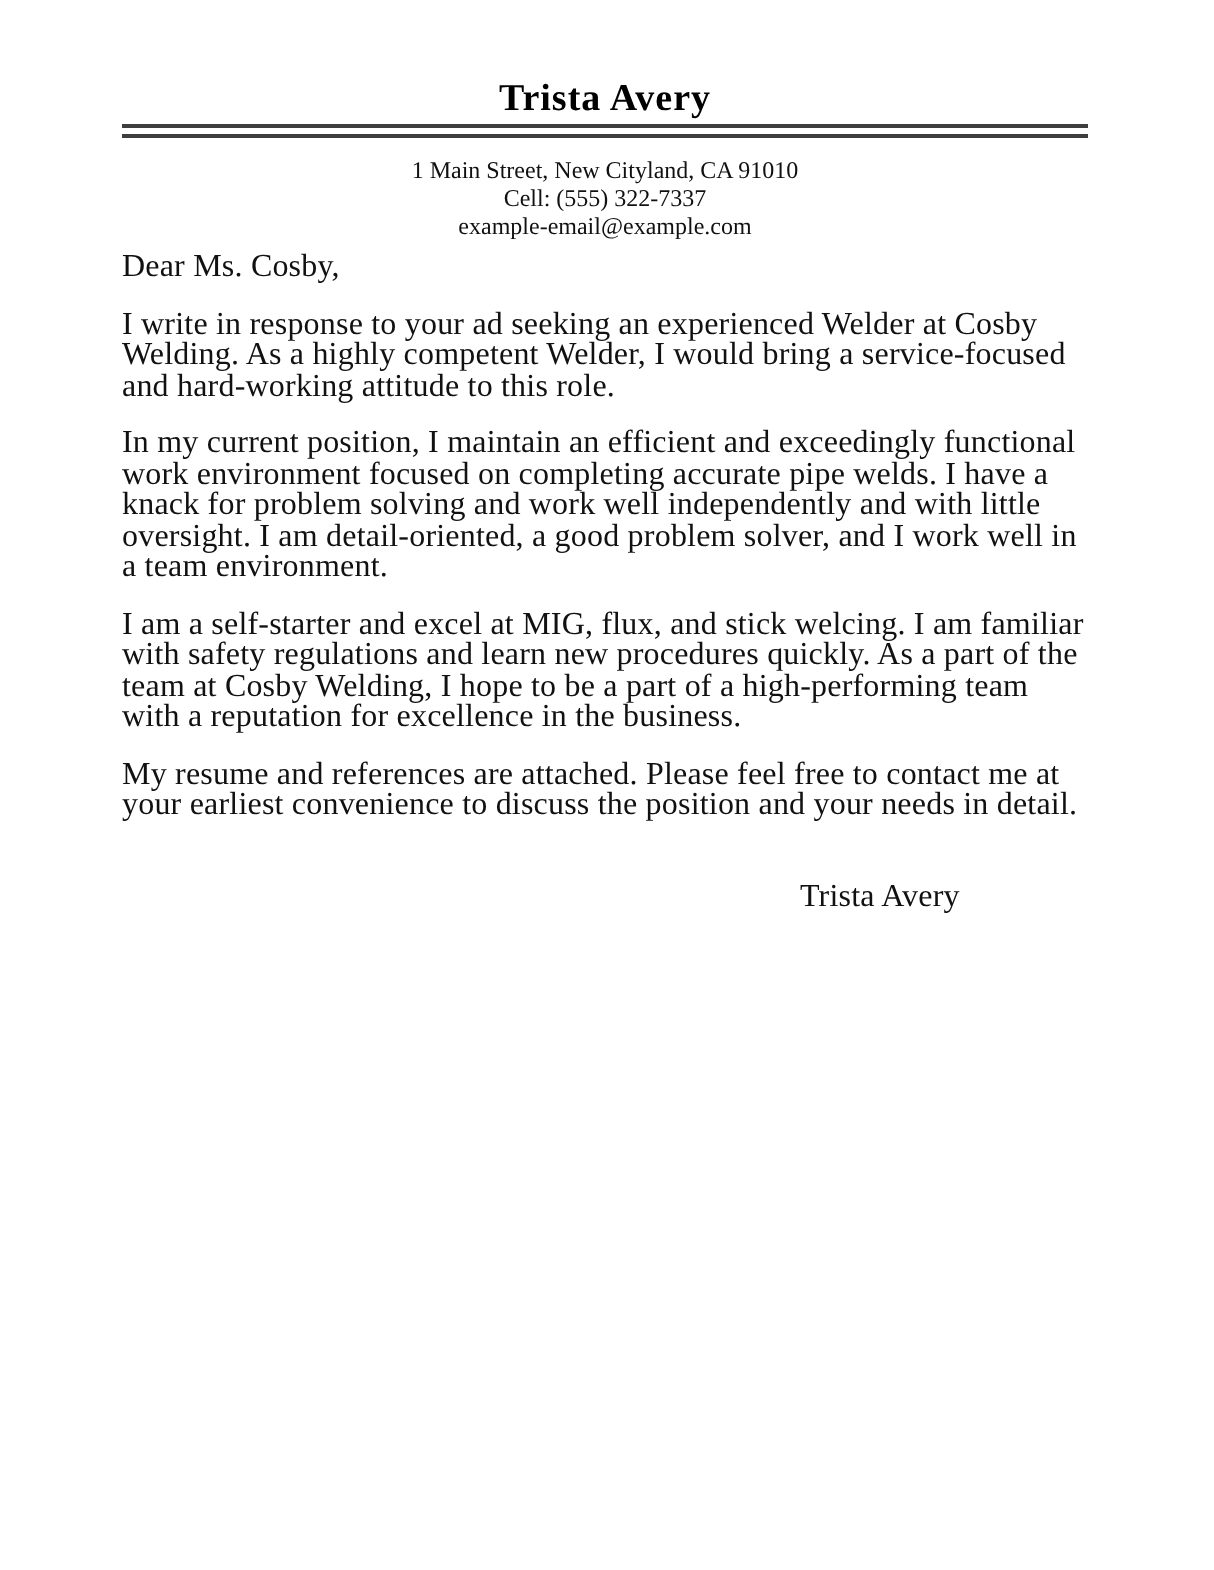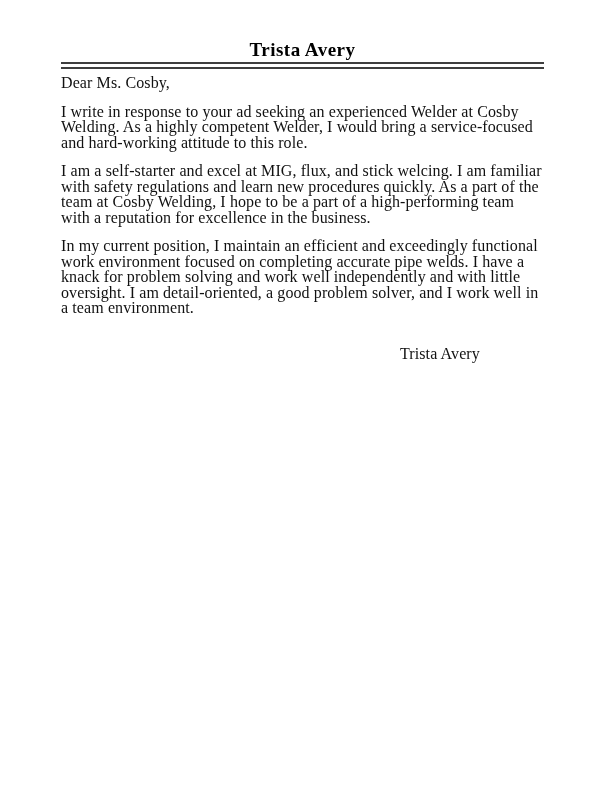--- a/index.html
+++ b/index.html
@@ -66,31 +66,37 @@
 </head>
 <body>
 
 <div class="page">
   <div class="content">
 
     <div class="title">Trista Avery</div>
 
     <div class="double-rule"></div>
 
+    <div class="contact">
+      <div>1 Main Street, New Cityland, CA 91010</div>
+      <div>Cell: (555) 322-7337</div>
+      <div>example-email@example.com</div>
+    </div>
 
     <div class="letter-body">
 
       <div class="salutation">Dear Ms. Cosby,</div>
 
       <p class="para">I write in response to your ad seeking an experienced Welder at Cosby Welding. As a highly competent Welder, I would bring a service-focused and hard-working attitude to this role.</p>
 
+      <p class="para">In my current position, I maintain an efficient and exceedingly functional work environment focused on completing accurate pipe welds. I have a knack for problem solving and work well independently and with little oversight. I am detail-oriented, a good problem solver, and I work well in a team environment.</p>
+
       <p class="para">I am a self-starter and excel at MIG, flux, and stick welcing. I am familiar with safety regulations and learn new procedures quickly. As a part of the team at Cosby Welding, I hope to be a part of a high-performing team with a reputation for excellence in the business.</p>
 
-      <p class="para">In my current position, I maintain an efficient and exceedingly functional work environment focused on completing accurate pipe welds. I have a knack for problem solving and work well independently and with little oversight. I am detail-oriented, a good problem solver, and I work well in a team environment.</p>
-
+      <p class="para">My resume and references are attached. Please feel free to contact me at your earliest convenience to discuss the position and your needs in detail.</p>
 
       <div class="closing-block">
         <div class="signature-name">Trista Avery</div>
       </div>
 
     </div>
   </div>
 </div>
 
 </body></html>

